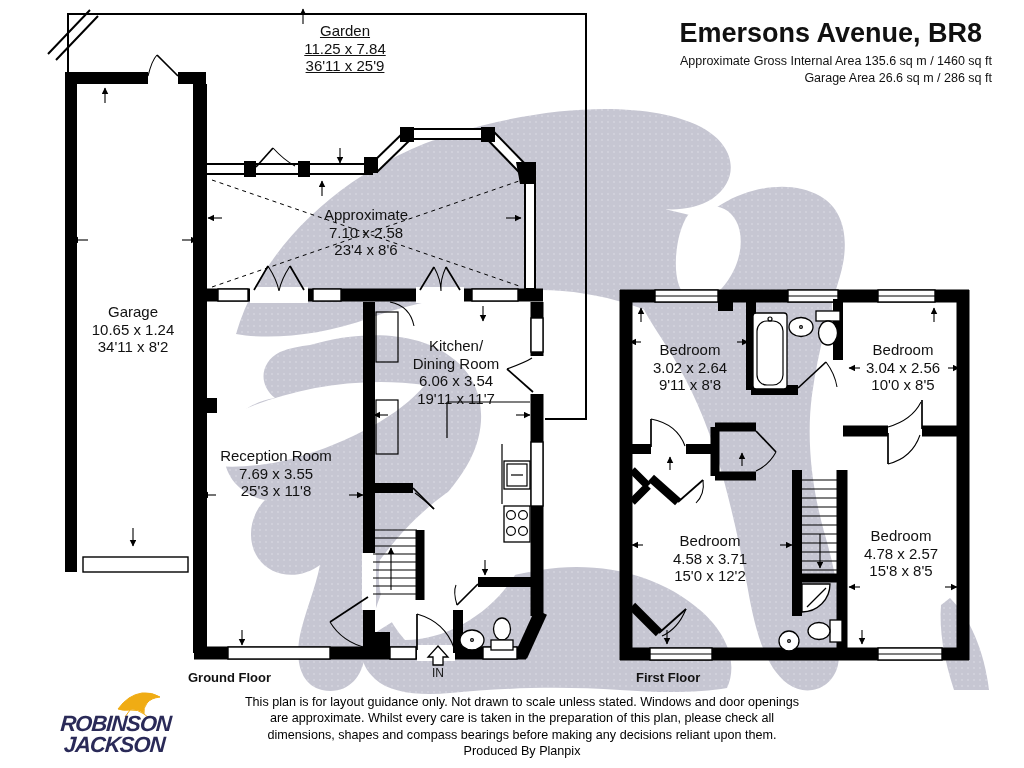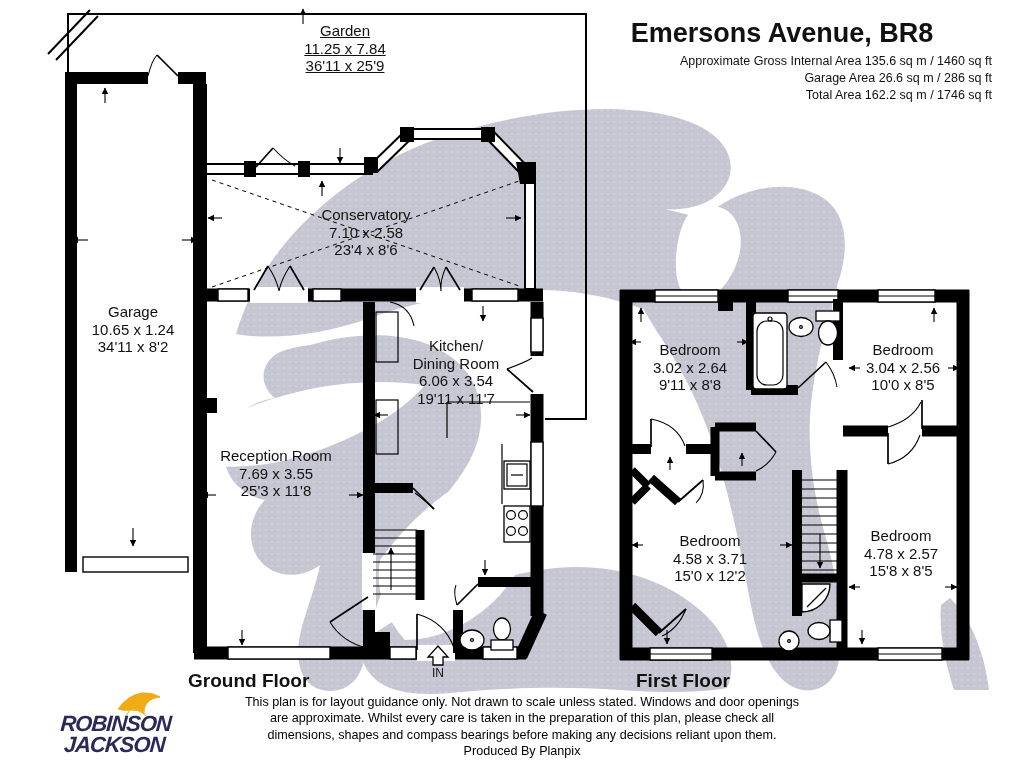--- a/index.html
+++ b/index.html
@@ -16,27 +16,27 @@
   .thin{stroke:#000;stroke-width:1.2;fill:none;}
   .leaf{stroke:#000;stroke-width:1.7;fill:none;}
   .arc{stroke:#000;stroke-width:1.05;fill:none;}
   .dash{stroke:#000;stroke-width:1;fill:none;stroke-dasharray:4 4;}
   .dim{stroke:#000;stroke-width:1.1;fill:none;}
   .fix{fill:#fff;stroke:#000;stroke-width:1.3;}
   .glzb{stroke:#000;stroke-width:12;fill:none;}
   .glzw{stroke:#fff;stroke-width:8;fill:none;}
   .tread{stroke:#000;stroke-width:1.1;}
   
-  .hdr-title{position:absolute;left:582px;top:18px;width:400px;text-align:center;
+  .hdr-title{position:absolute;left:582px;top:18px;width:400px;text-align:right;
              font-size:27px;font-weight:bold;letter-spacing:0px;}
   .hdr-areas{position:absolute;left:572px;top:53px;width:420px;text-align:right;
              font-size:12.5px;line-height:17px;}
   .rlabel{position:absolute;transform:translateX(-50%);text-align:center;
           font-size:15px;line-height:17.5px;white-space:nowrap;}
-  .floor-title{position:absolute;font-size:19px;font-weight:bold;}
+  .floor-title{position:absolute;font-size:13px;font-weight:bold;}
   .in-label{position:absolute;left:423px;top:666px;width:30px;text-align:center;font-size:12px;}
   .footer{position:absolute;left:182px;top:694px;width:680px;text-align:center;
           font-size:12.6px;line-height:16.3px;color:#000000;}
   .logo{position:absolute;left:50px;top:692px;width:130px;height:70px;}
   .logo-text{position:absolute;left:0;top:21px;width:130px;text-align:center;
              font-style:italic;font-weight:bold;font-size:22px;line-height:21px;
              letter-spacing:-1px;transform:skewX(-4deg);}
   .logo-bird{position:absolute;left:66px;top:0px;}
 </style>
 </head>
@@ -331,37 +331,36 @@
         <path class="dim" d="M670,470 L670,457" marker-end="url(#ah)"></path>
         <path class="dim" d="M742,466 L742,453" marker-end="url(#ah)"></path>
       </g>
     </g>
   </svg>
 
   <div class="hdr-title">Emersons Avenue, BR8</div>
   <div class="hdr-areas">
     <div>Approximate Gross Internal Area 135.6 sq m / 1460 sq ft</div>
     <div>Garage Area 26.6 sq m / 286 sq ft</div>
-    <div>Total Area 162.2 sq m / 1746 sq ft</div>
   </div>
 
   <div class="rlabel" style="left:345px;top:22px;text-decoration:underline;">
     <div>Garden</div>
     <div>11.25 x 7.84</div>
     <div>36'11 x 25'9</div>
   </div>
 
   <div class="rlabel" style="left:133px;top:303px;">
     <div>Garage</div>
     <div>10.65 x 1.24</div>
     <div>34'11 x 8'2</div>
   </div>
 
   <div class="rlabel" style="left:366px;top:206px;">
-    <div>Conservatory</div>
+    <div>Approximate</div>
     <div>7.10 x 2.58</div>
     <div>23'4 x 8'6</div>
   </div>
 
   <div class="rlabel" style="left:456px;top:337px;">
     <div>Kitchen/</div>
     <div>Dining Room</div>
     <div>6.06 x 3.54</div>
     <div>19'11 x 11'7</div>
   </div>

